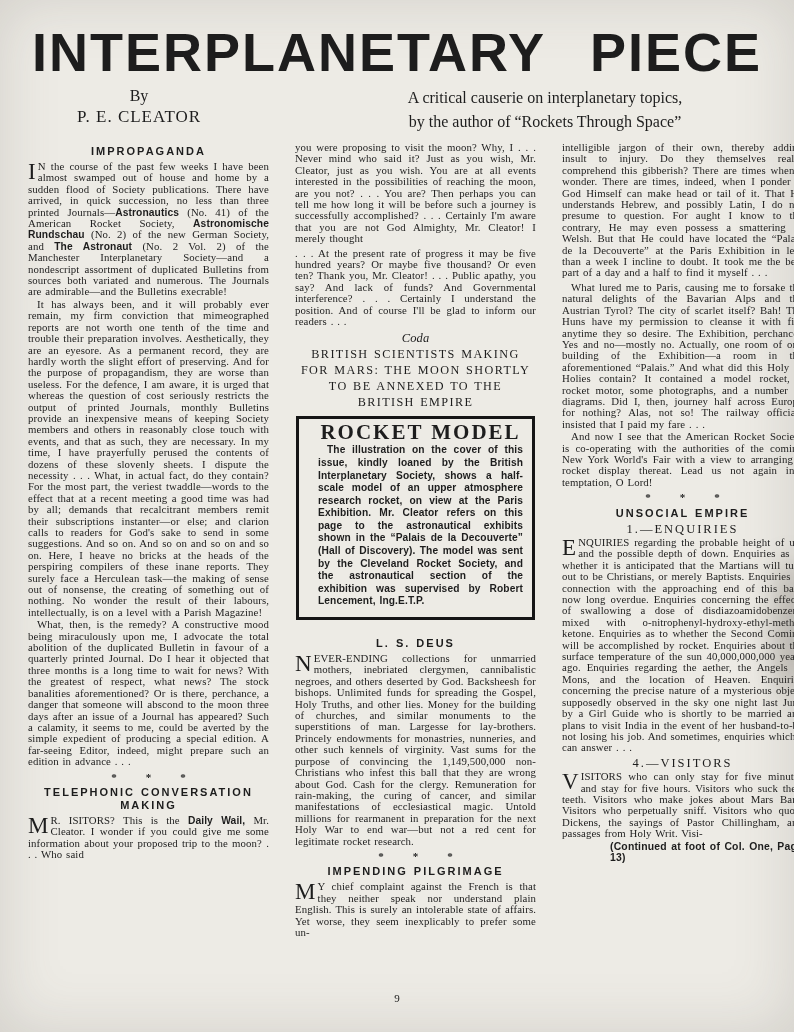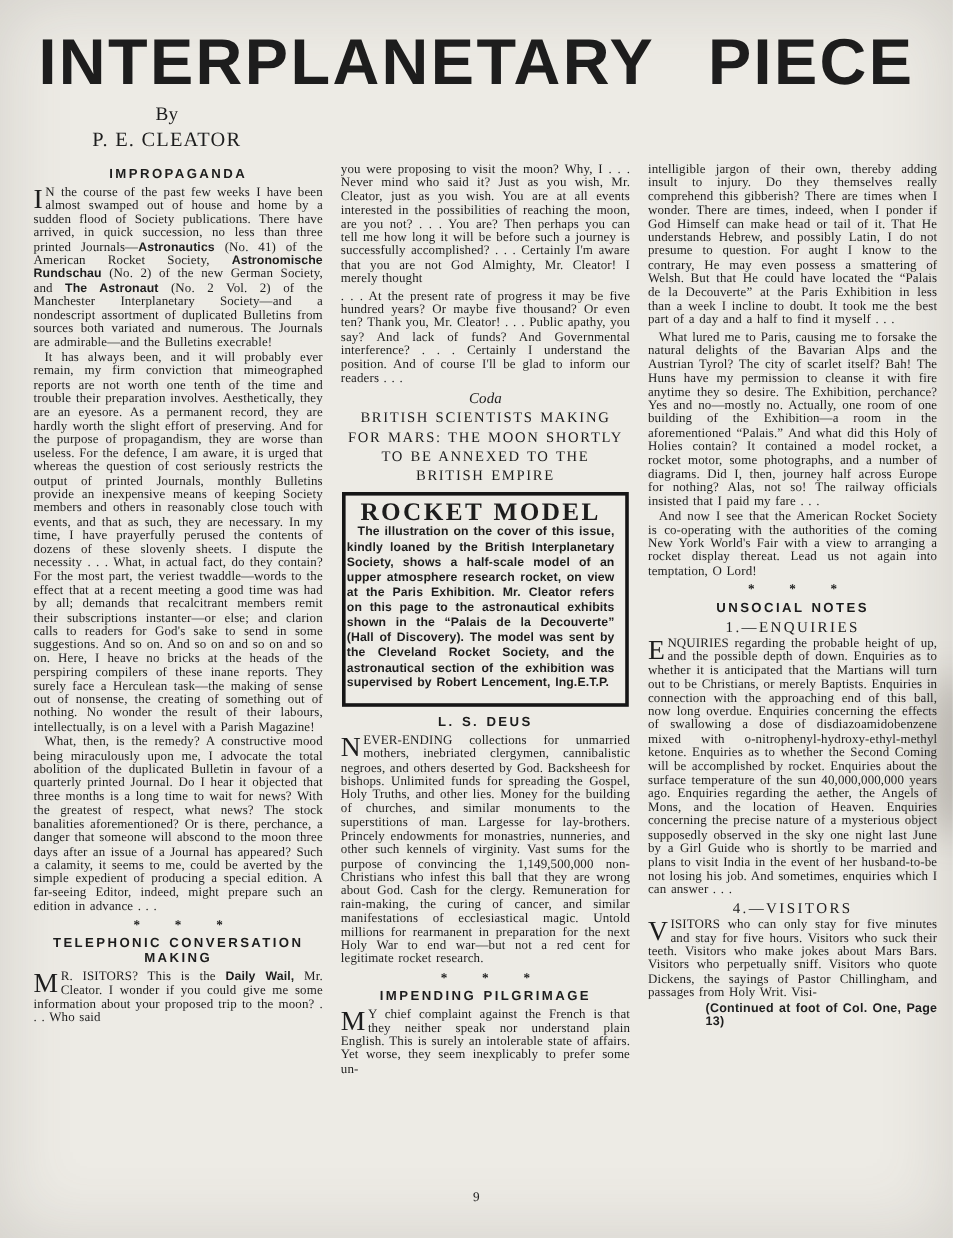--- a/index.html
+++ b/index.html
@@ -23,21 +23,21 @@
   }
   .subhead-row{
     display:flex;justify-content:space-between;align-items:flex-start;
     margin-top:6px;padding:0 6px;
   }
   .byline{text-align:center;width:210px;}
   .byline .by{font-size:16px;line-height:20px;}
   .byline .author{font-size:17px;line-height:22px;letter-spacing:1px;}
   .standfirst{text-align:center;font-size:16px;line-height:24px;width:430px;}
   
-  .columns{display:flex;gap:15px;margin-top:8px;}
+  .columns{display:flex;gap:26px;margin-top:8px;}
   .col{
     width:241px;flex:0 0 241px;
     text-align:justify;
     font-size:10.8px;line-height:11.4px;
     letter-spacing:.1px;word-spacing:1px;
   }
   .col p{margin:0 0 1px 0;}
   .col p.ind{text-indent:9px;}
   .col p.gap{margin-top:3px;}
   .dropcap{
@@ -53,21 +53,21 @@
     font-family:"Liberation Sans", sans-serif;font-weight:bold;
     text-align:center;font-size:11px;letter-spacing:2px;line-height:13px;
     margin:3px 0 3px 0;white-space:pre-line;
   }
   .coda{text-align:center;font-style:italic;font-size:12.5px;margin:5px 0 2px 0;}
   .announce{
     text-align:center;font-size:12.2px;line-height:16px;letter-spacing:1.4px;
     white-space:pre-line;margin:2px 0 6px 0;
   }
   .rocket-box{
-    border:3px solid #161616;margin:6px 1px 7px 1px;padding:8px 9px 9px 1px;
+    border:3px solid #161616;margin:6px 1px 17px 1px;padding:8px 9px 9px 19px;
   }
   .rocket-title{
     font-weight:bold;font-size:21px;letter-spacing:2px;
     text-align:center;margin:0 0 6px 0;font-family:"Liberation Serif", serif;
   }
   .rocket-body{
     font-family:"Liberation Sans", sans-serif;font-weight:bold;
     font-size:10.2px;line-height:12.6px;text-align:justify;letter-spacing:.1px;
     text-indent:9px;
   }
@@ -96,20 +96,24 @@
   <div class="title-row">
     <span>INTERPLANETARY</span>
     <span>PIECE</span>
   </div>
 
   <div class="subhead-row">
     <div class="byline">
       <div class="by">By</div>
       <div class="author">P. E. CLEATOR</div>
     </div>
+    <div class="standfirst">
+      <div>A critical causerie on interplanetary topics,</div>
+      <div>by the author of “Rockets Through Space”</div>
+    </div>
   </div>
 
   <div class="columns">
 
     <div class="col">
       <div class="h-sans">IMPROPAGANDA</div>
       <p><span class="dropcap">I</span><span>N the course of the past few weeks I have been almost swamped out of house and home by a sudden flood of Society publications.  There have arrived, in quick succession, no less than three printed Journals—</span><span class="bseg">Astronautics</span><span> (No. 41) of the American Rocket Society, </span><span class="bseg">Astronomische Rundschau</span><span> (No. 2) of the new German Society, and </span><span class="bseg">The Astronaut</span><span> (No. 2 Vol. 2) of the Manchester Interplanetary Society—and a nondescript assortment of duplicated Bulletins from sources both variated and numerous.  The Journals are admirable—and the Bulletins execrable!</span></p>
       <p class="ind">It has always been, and it will probably ever remain, my firm conviction that mimeographed reports are not worth one tenth of the time and trouble their preparation involves.  Aesthetically, they are an eyesore.  As a permanent record, they are hardly worth the slight effort of preserving.  And for the purpose of propagandism, they are worse than useless. For the defence, I am aware, it is urged that whereas the question of cost seriously restricts the output of printed Journals, monthly Bulletins provide an inexpensive means of keeping Society members and others in reasonably close touch with events, and that as such, they are necessary.  In my time, I have prayerfully perused the contents of dozens of these slovenly sheets.  I dispute the necessity . . . What, in actual fact, do they contain? For the most part, the veriest twaddle—words to the effect that at a recent meeting a good time was had by all; demands that recalcitrant members remit their subscriptions instanter—or else; and clarion calls to readers for God's sake to send in some suggestions.  And so on.  And so on and so on and so on.  Here, I heave no bricks at the heads of the perspiring compilers of these inane reports.  They surely face a Herculean task—the making of sense out of nonsense, the creating of something out of nothing.  No wonder the result of their labours, intellectually, is on a level with a Parish Magazine!</p>
       <p class="ind">What, then, is the remedy?  A constructive mood being miraculously upon me, I advocate the total abolition of the duplicated Bulletin in favour of a quarterly printed Journal. Do I hear it objected that three months is a long time to wait for news?  With the greatest of respect, what news?  The stock banalities aforementioned?  Or is there, perchance, a danger that someone will abscond to the moon three days after an issue of a Journal has appeared?  Such a calamity, it seems to me, could be averted by the simple expedient of producing a special edition.  A far-seeing Editor, indeed, might prepare such an edition in advance . . .</p>
       <div class="sep">*  *  *</div>
@@ -135,21 +139,21 @@
       <div class="sep">*  *  *</div>
       <div class="h-sans">IMPENDING  PILGRIMAGE</div>
       <p><span class="dropcap">M</span><span>Y chief complaint against the French is that they neither speak nor understand plain English.  This is surely an intolerable state of affairs.  Yet worse, they seem inexplicably to prefer some un-</span></p>
     </div>
 
     <div class="col">
       <p>intelligible jargon of their own, thereby adding insult to injury.  Do they themselves really comprehend this gibberish? There are times when I wonder.  There are times, indeed, when I ponder if God Himself can make head or tail of it. That He understands Hebrew, and possibly Latin, I do not presume to question.  For aught I know to the contrary, He may even possess a smattering of Welsh.  But that He could have located the “Palais de la Decouverte” at the Paris Exhibition in less than a week I incline to doubt.  It took me the best part of a day and a half to find it myself . . .</p>
       <p class="ind gap">What lured me to Paris, causing me to forsake the natural delights of the Bavarian Alps and the Austrian Tyrol?  The city of scarlet itself?  Bah!  The Huns have my permission to cleanse it with fire anytime they so desire.  The Exhibition, perchance?  Yes and no—mostly no. Actually, one room of one building of the Exhibition—a room in the aforementioned “Palais.”  And what did this Holy of Holies contain?  It contained a model rocket, a rocket motor, some photographs, and a number of diagrams.  Did I, then, journey half across Europe for nothing? Alas, not so! The railway officials insisted that I paid my fare . . .</p>
       <p class="ind">And now I see that the American Rocket Society is co-operating with the authorities of the coming New York World's Fair with a view to arranging a rocket display thereat.  Lead us not again into temptation, O Lord!</p>
       <div class="sep">*  *  *</div>
-      <div class="h-sans">UNSOCIAL  NOTES</div>
+      <div class="h-sans">UNSOCIAL  EMPIRE</div>
       <div class="h-serif">1.—ENQUIRIES</div>
       <p><span class="dropcap">E</span><span>NQUIRIES regarding the probable height of up, and the possible depth of down. Enquiries as to whether it is anticipated that the Martians will turn out to be Christians, or merely Baptists.  Enquiries in connection with the approaching end of this ball, now long overdue. Enquiries concerning the effects of swallowing a dose of disdiazoamidobenzene mixed with o-nitrophenyl-hydroxy-ethyl-methyl ketone.  Enquiries as to whether the Second Coming will be accomplished by rocket.  Enquiries about the surface temperature of the sun 40,000,000,000 years ago. Enquiries regarding the aether, the Angels of Mons, and the location of Heaven.  Enquiries concerning the precise nature of a mysterious object supposedly observed in the sky one night last June by a Girl Guide who is shortly to be married and plans to visit India in the event of her husband-to-be not losing his job.  And sometimes, enquiries which I can answer . . .</span></p>
       <div class="h-serif">4.—VISITORS</div>
       <p><span class="dropcap">V</span><span>ISITORS who can only stay for five minutes and stay for five hours. Visitors who suck their teeth.  Visitors who make jokes about Mars Bars. Visitors who perpetually sniff.  Visitors who quote Dickens, the sayings of Pastor Chillingham, and passages from Holy Writ.  Visi-</span></p>
       <div class="continued">(Continued at foot of Col. One, Page 13)</div>
     </div>
 
   </div>
 
   <div class="pagenum">9</div>

